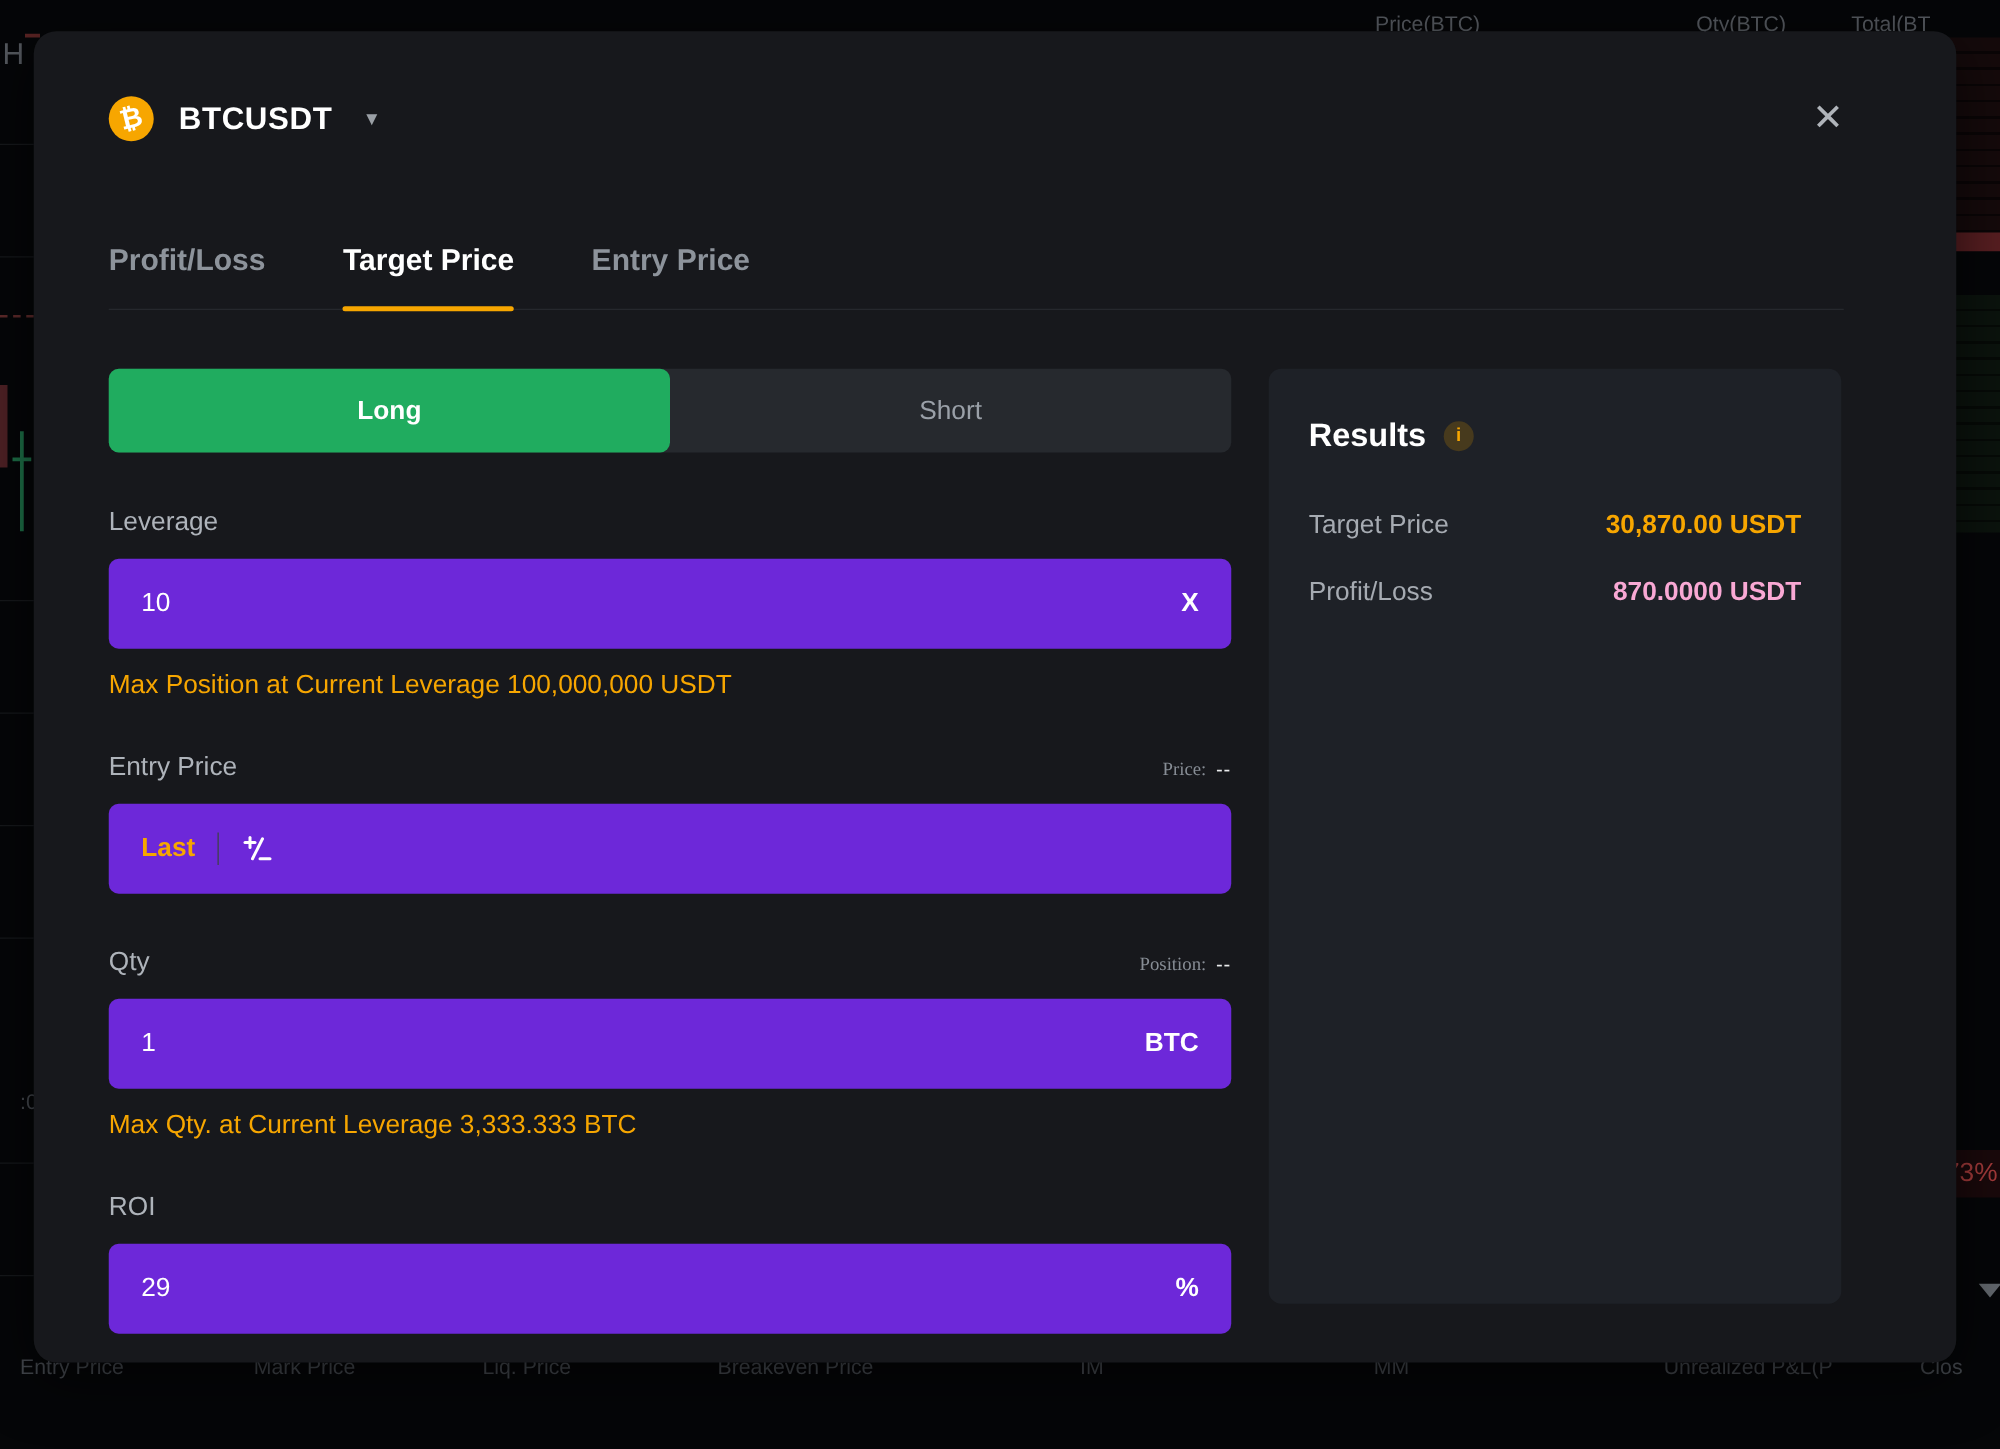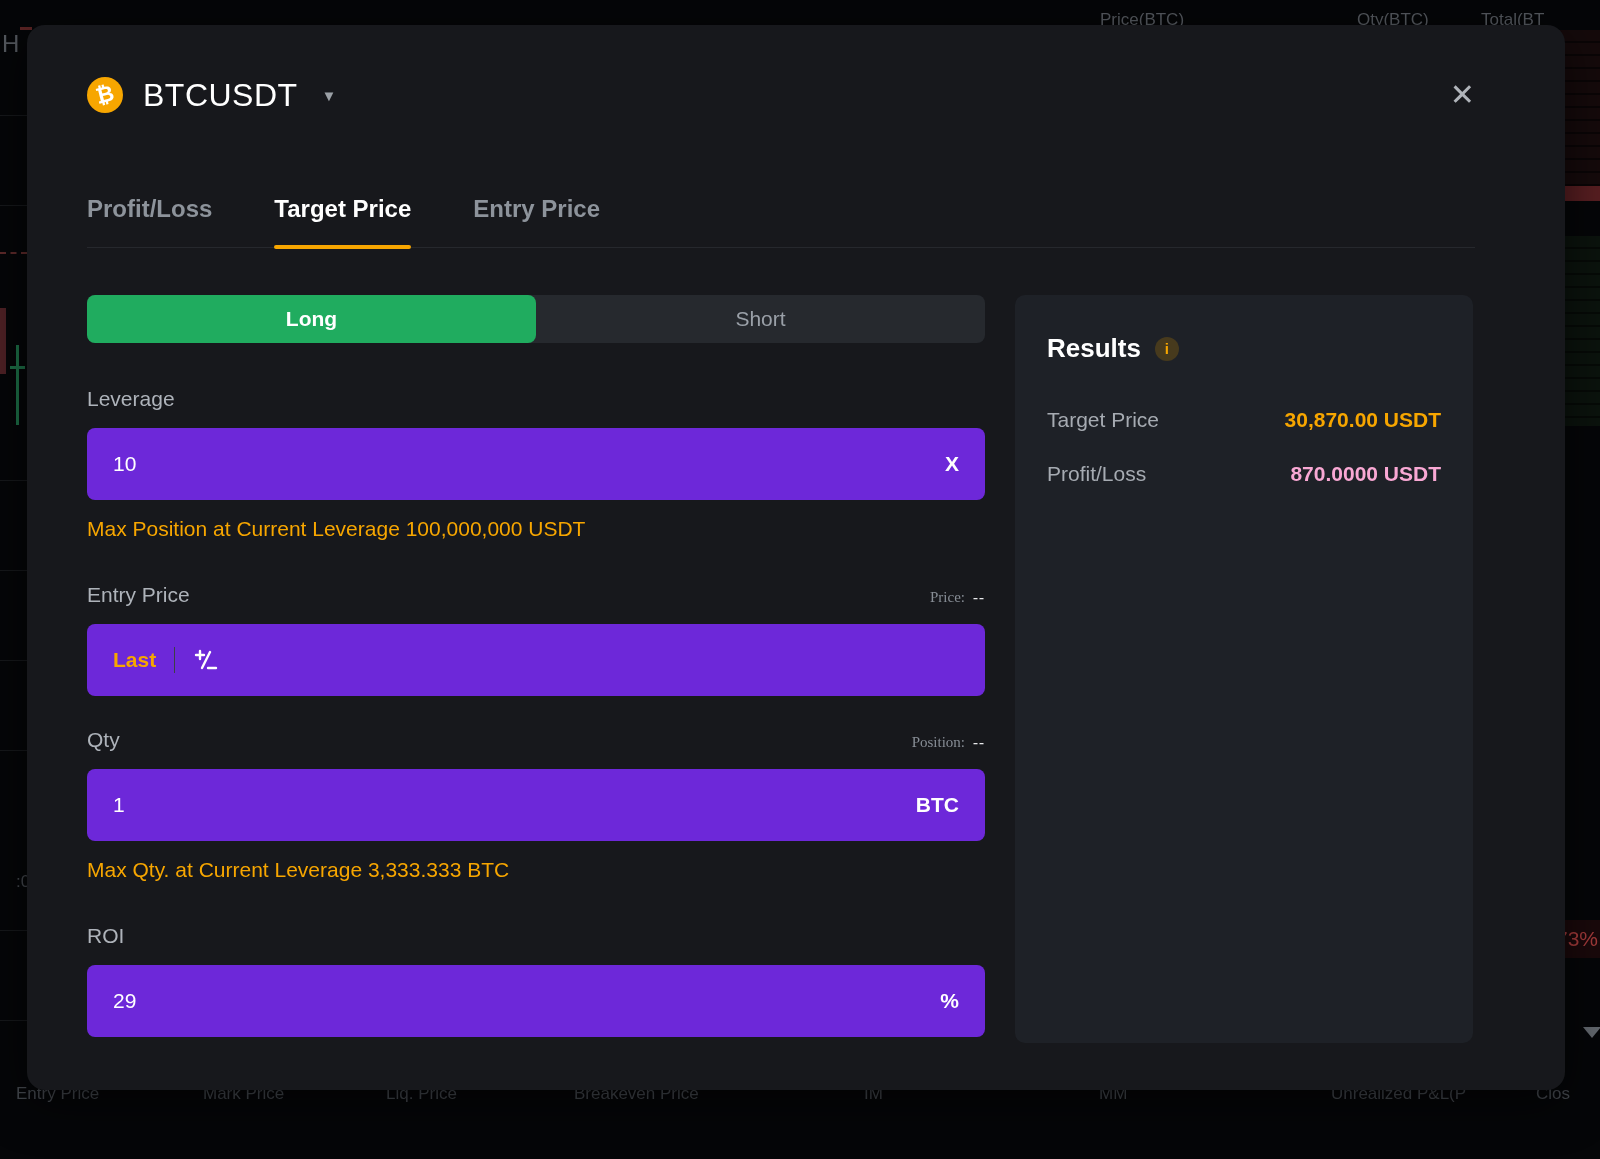--- a/index.html
+++ b/index.html
@@ -28,40 +28,40 @@
 
   
   .modal { position:absolute; left:27px; top:25px; width:1538px; height:1065px;
     background:#17181c; border-radius:18px; padding:0 90px 0 60px;
     box-shadow:0 12px 48px rgba(0,0,0,.6); }
 
   .modal-header { display:flex; align-items:center; margin-top:52px; height:36px; }
   .coin { width:36px; height:36px; border-radius:50%; background:#f7a600; color:#fff;
     display:flex; align-items:center; justify-content:center; font-size:22px; font-weight:bold; }
   .coin span { display:block; transform:rotate(-14deg); }
-  .symbol { margin-left:20px; font-size:32px; font-weight:400; color:#ffffff; letter-spacing:.5px; }
+  .symbol { margin-left:20px; font-size:25px; font-weight:700; color:#ffffff; letter-spacing:.5px; }
   .sym-caret { margin-left:24px; color:#9ba0a6; font-size:15px; cursor:pointer; }
   .close-btn { margin-left:auto; color:#b0b4ba; font-size:30px; line-height:30px; cursor:pointer; }
 
   .tabs { display:flex; gap:62px; margin-top:82px; border-bottom:1px solid #26282d; }
   .tab { font-size:24px; font-weight:700; color:#8d939b; padding-bottom:24px; position:relative; cursor:pointer; }
   .tab.active { color:#ffffff; }
   .tab.active::after { content:""; position:absolute; left:0; right:0; bottom:-2px; height:4px;
     background:#f7a600; border-radius:2px; }
 
   .body { display:flex; gap:30px; margin-top:47px; }
   .left-col { width:898px; }
 
-  .seg { display:flex; height:48px; background:#26292e; border-radius:8px; }
+  .seg { display:flex; height:67px; background:#26292e; border-radius:8px; }
   .seg-btn { flex:1; display:flex; align-items:center; justify-content:center;
     font-size:21px; cursor:pointer; color:#9aa0a8; }
   .seg-btn.sel { background:#20ac5f; color:#fff; font-weight:700; border-radius:8px; }
 
   .frow { display:flex; justify-content:space-between; align-items:baseline; }
-  .mt44 { margin-top:44px; } .mt42 { margin-top:42px; } .mt40 { margin-top:32px; }
+  .mt44 { margin-top:44px; } .mt42 { margin-top:42px; } .mt40 { margin-top:43px; }
   .flabel { font-size:21px; color:#aeb3ba;text-align:right; }
   .fmeta { font-size:15px; color:#878d95;font-family:Liberation Serif, serif; }
   .fmeta .mval { color:#e9eaec; margin-left:8px; font-weight:700; letter-spacing:1px; }
 
   .inputbox { margin-top:17px; height:72px; background:#6d28d9; border-radius:8px;
     display:flex; align-items:center; padding:0 26px; }
   .inputbox input { flex:1; background:transparent; border:none; outline:none;
     color:#ffffff; font-size:21px; font-family:"Liberation Sans", sans-serif; }
   .suffix { color:#ffffff; font-size:21px; font-weight:700; }
   .last-lbl { color:#f7a600; font-size:21px; font-weight:700; cursor:pointer; }

